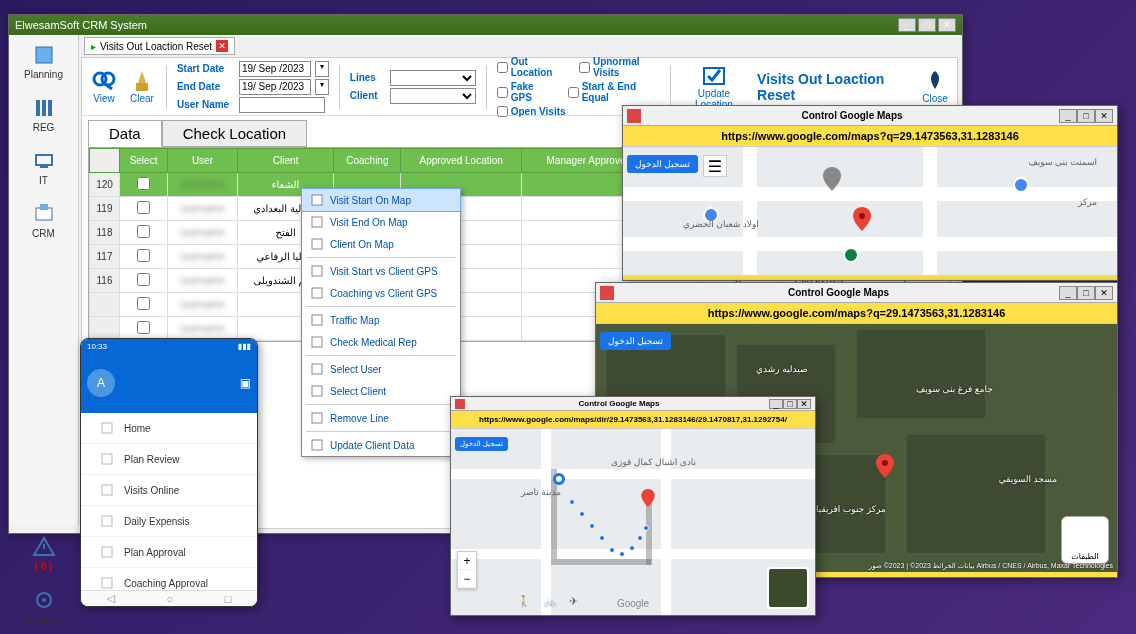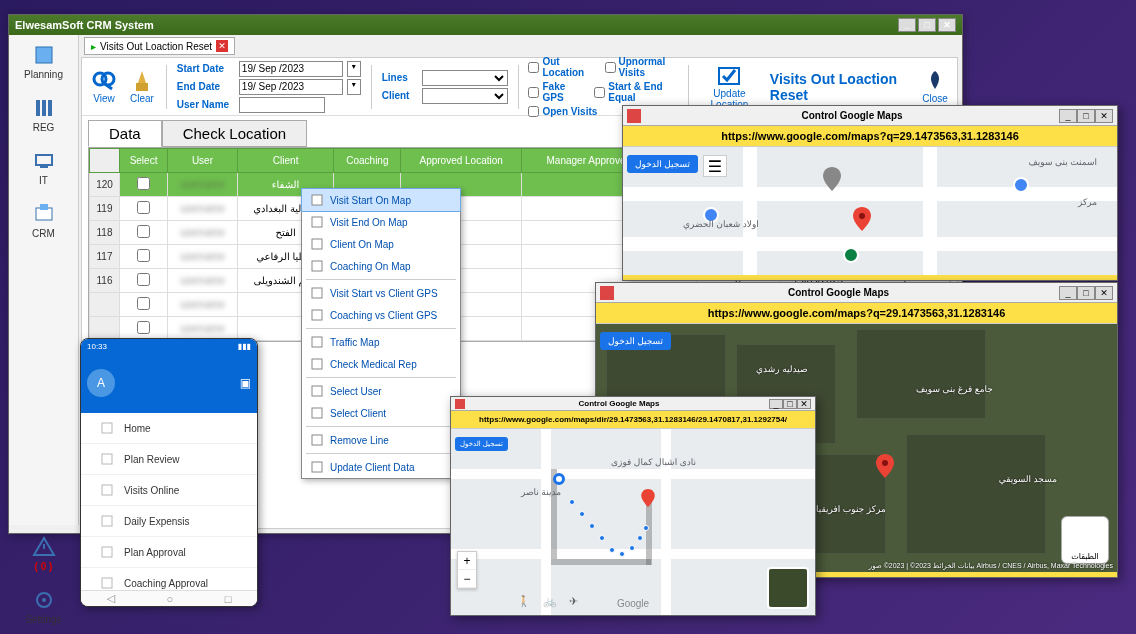--- a/index.html
+++ b/index.html
@@ -1,19 +1,19 @@
 <!DOCTYPE html>
 <html><head>
 <meta charset="utf-8">
 <style>
 * { box-sizing: border-box; margin: 0; padding: 0; font-family: Arial, sans-serif; }
 body { background: linear-gradient(135deg, #2a1a5e, #4a2a7e); width: 1136px; height: 634px; position: relative; overflow: hidden; }
 
 .main-window { position: absolute; left: 8px; top: 14px; width: 955px; height: 520px; background: #f0f0f0; border: 1px solid #666; box-shadow: 2px 2px 8px rgba(0,0,0,0.3); }
-.titlebar { height: 20px; background: linear-gradient(#4a7a2a, #3a6a1a); color: #fff; font-size: 11px; font-weight: bold; display: flex; align-items: center; padding: 0 6px; }
+.titlebar { height: 20px; background: linear-gradient(#4a7a2a, #3a6a1a); color: #fff; font-size: 11px; font-weight: normal; display: flex; align-items: center; padding: 0 6px; }
 .titlebar-title { flex: 1; text-align: center; }
 .win-controls { display: flex; gap: 2px; }
 .win-btn { width: 18px; height: 14px; background: #ddd; border: 1px solid #888; font-size: 9px; display: flex; align-items: center; justify-content: center; cursor: pointer; }
 
 .sidebar { position: absolute; left: 0; top: 20px; width: 70px; height: 490px; background: #f5f5f5; border-right: 1px solid #ccc; }
 .side-item { padding: 8px 4px; text-align: center; font-size: 10px; color: #333; cursor: pointer; }
 .side-item svg, .side-item .icon-box { width: 24px; height: 24px; margin: 0 auto 2px; display: block; }
 .side-warn { color: #d00; font-weight: bold; font-size: 10px; }
 
 .doc-tab { position: absolute; left: 75px; top: 22px; height: 18px; display: flex; align-items: center; font-size: 10px; }
@@ -22,21 +22,21 @@
 
 .content { position: absolute; left: 72px; top: 42px; right: 4px; bottom: 4px; background: #fff; border: 1px solid #ccc; }
 
 .toolbar { height: 58px; display: flex; align-items: center; padding: 4px 8px; gap: 10px; border-bottom: 1px solid #ddd; }
 .tb-btn { text-align: center; font-size: 10px; color: #06c; cursor: pointer; }
 .tb-btn svg { width: 28px; height: 24px; display: block; margin: 0 auto; }
 
 .filter-block { display: flex; flex-direction: column; gap: 2px; font-size: 10px; }
 .filter-row { display: flex; align-items: center; gap: 4px; }
 .filter-label { width: 58px; color: #06c; font-weight: bold; font-size: 10px; }
-.date-input { width: 104px; height: 16px; border: 1px solid #888; font-size: 10px; padding: 0 2px; background: #fff; }
+.date-input { width: 72px; height: 16px; border: 1px solid #888; font-size: 10px; padding: 0 2px; background: #fff; }
 .combo { width: 100px; height: 16px; border: 1px solid #888; background: #fff; }
 .combo-sm { width: 86px; }
 
 .chk-block { display: flex; flex-direction: column; gap: 3px; font-size: 10px; }
 .chk-row { display: flex; gap: 14px; }
 .chk { display: flex; align-items: center; gap: 3px; color: #06c; font-weight: bold; }
 .chk input { width: 11px; height: 11px; }
 
 .page-title { color: #06c; font-weight: bold; font-size: 14px; }
 
@@ -396,26 +396,20 @@
                 <rect x="2" y="2" width="10" height="10" fill="#fff" stroke="#888"></rect>
               </svg>
               <span>Visit End On Map</span>
             </div>
             <div class="ctx-item">
               <svg class="ctx-icon">
                 <rect x="2" y="2" width="10" height="10" fill="#fff" stroke="#888"></rect>
               </svg>
               <span>Client On Map</span>
             </div>
-            <div class="ctx-item">
-              <svg class="ctx-icon">
-                <rect x="2" y="2" width="10" height="10" fill="#fff" stroke="#888"></rect>
-              </svg>
-              <span>Coaching On Map</span>
-            </div>
             <div class="ctx-sep"></div>
             <div class="ctx-item">
               <svg class="ctx-icon">
                 <rect x="2" y="2" width="10" height="10" fill="#fff" stroke="#888"></rect>
               </svg>
               <span>Visit Start vs Client GPS</span>
             </div>
             <div class="ctx-item">
               <svg class="ctx-icon">
                 <rect x="2" y="2" width="10" height="10" fill="#fff" stroke="#888"></rect>

